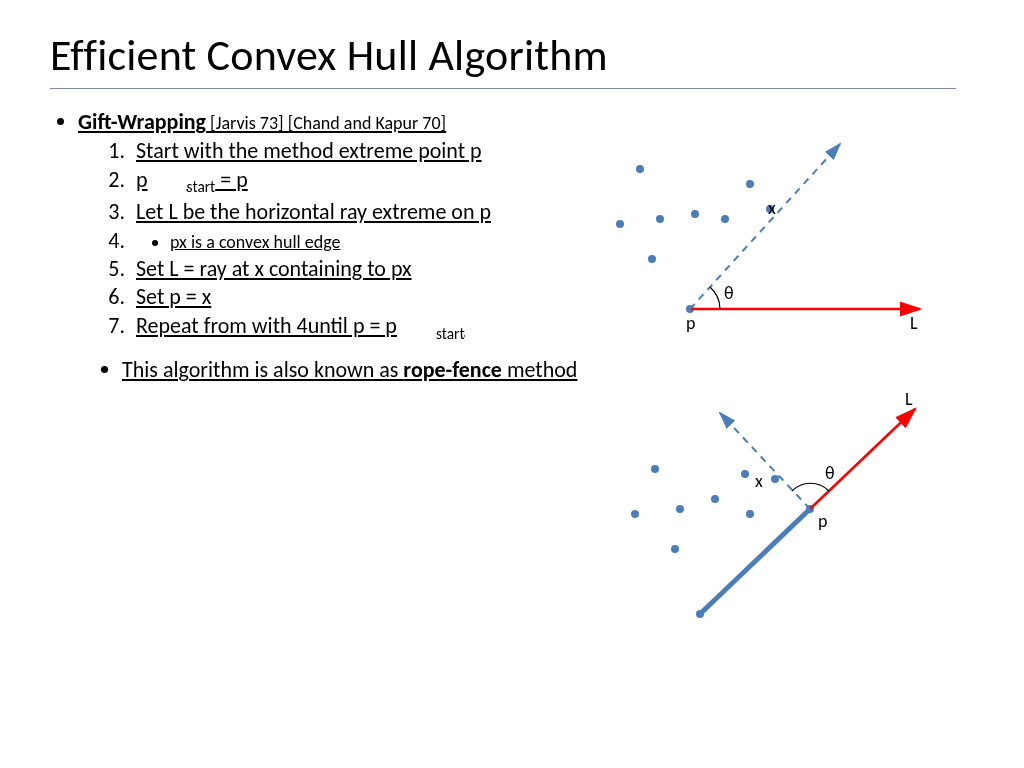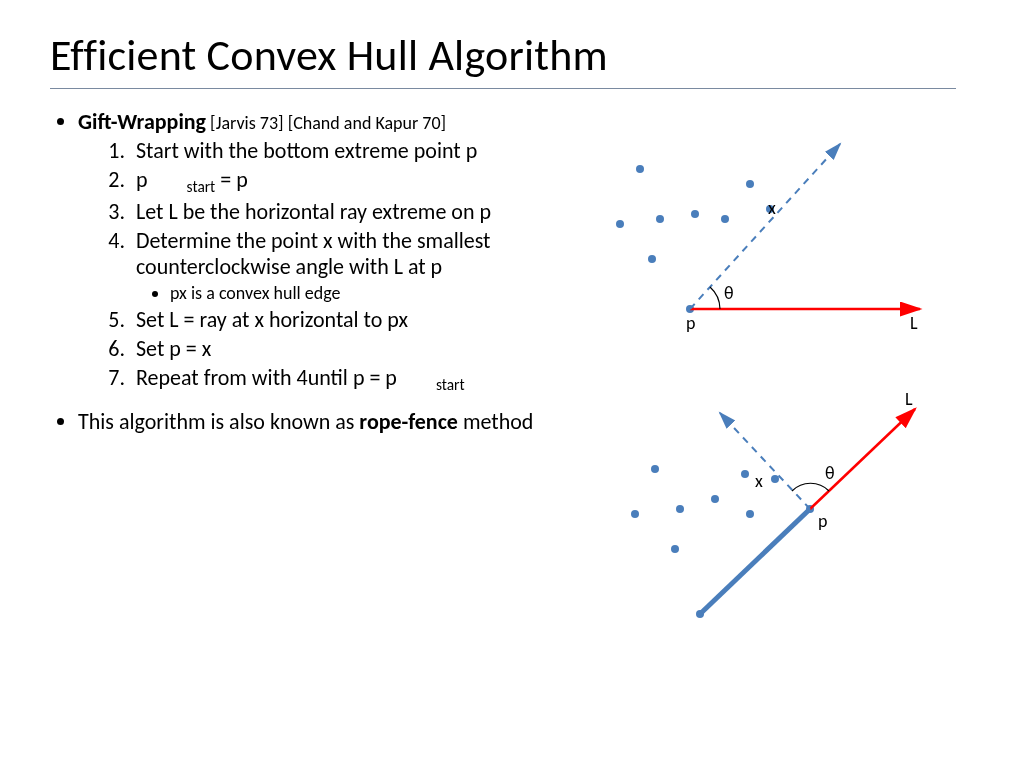--- a/index.html
+++ b/index.html
@@ -3,21 +3,21 @@
 <meta charset="utf-8">
 <style>
   * { box-sizing: border-box; margin: 0; padding: 0; }
   html, body { width: 1024px; height: 768px; background: #fff; font-family: "Calibri", "Segoe UI", Arial, sans-serif; color: #000; }
   .slide { position: relative; width: 1024px; height: 540px; padding: 28px 68px 20px 50px; }
   .title { font-size: 44px; font-weight: 400; color: #000; letter-spacing: 0.2px; }
   .title-rule { border: none; border-top: 1px solid #7a8aa0; margin-top: 6px; }
   .content { display: flex; margin-top: 20px; }
   .left { width: 560px; font-size: 22px; line-height: 1.22; }
   .right { width: 380px; position: relative; }
-  ul.top { list-style: disc; padding-left: 28px; }
+  ul.top { list-style: disc; padding-left: 28px; text-decoration: underline; }
   ul.top > li { margin-bottom: 12px; }
   .bold { font-weight: 700; }
   .refs { font-size: 18px; font-weight: 400; }
   ol.steps { list-style: decimal; padding-left: 52px; margin-top: 2px; }
   ol.steps > li { margin-bottom: 2px; padding-left: 6px; }
   ul.inner { list-style: disc; padding-left: 34px; font-size: 18px; margin: 2px 0 2px 0; }
   sub { font-size: 0.7em; vertical-align: sub; margin-left: 39px; }
   svg { display: block; }
   .diag { position: absolute; }
 </style>
@@ -28,35 +28,34 @@
 
   <div class="title">Efficient Convex Hull Algorithm</div>
   <hr class="title-rule">
 
   <div class="content">
     <div class="left">
       <ul class="top">
         <li>
           <span class="bold">Gift-Wrapping</span><span class="refs"> [Jarvis 73] [Chand and Kapur 70]</span>
           <ol class="steps">
-            <li>Start with the bottom extreme point p</li>
+            <li>Start with the method extreme point p</li>
             <li><span> p</span><sub>start</sub><span> = p</span></li>
             <li>Let L be the horizontal ray extreme on p</li>
             <li>
-              <span>Determine the point x with the smallest counterclockwise angle with L at p</span>
               <ul class="inner">
                 <li>px is a convex hull edge</li>
               </ul>
             </li>
-            <li>Set L = ray at x horizontal to px</li>
+            <li>Set L = ray at x containing to px</li>
             <li>Set p = x</li>
             <li><span>Repeat from with 4until  p = p</span><sub>start</sub></li>
           </ol>
         </li>
-        <li style="margin-top:14px;">
+        <li style="margin-top:14px;margin-left:44px;">
           <span>This algorithm is also  known as </span><span class="bold">rope-fence</span><span> method</span>
         </li>
       </ul>
     </div>
 
     <div class="right">
 
       <svg class="diag" width="360" height="230" style="left:10px; top:10px;">
         <defs>
           <marker id="arr-red" markerWidth="10" markerHeight="10" refX="8" refY="3" orient="auto">

